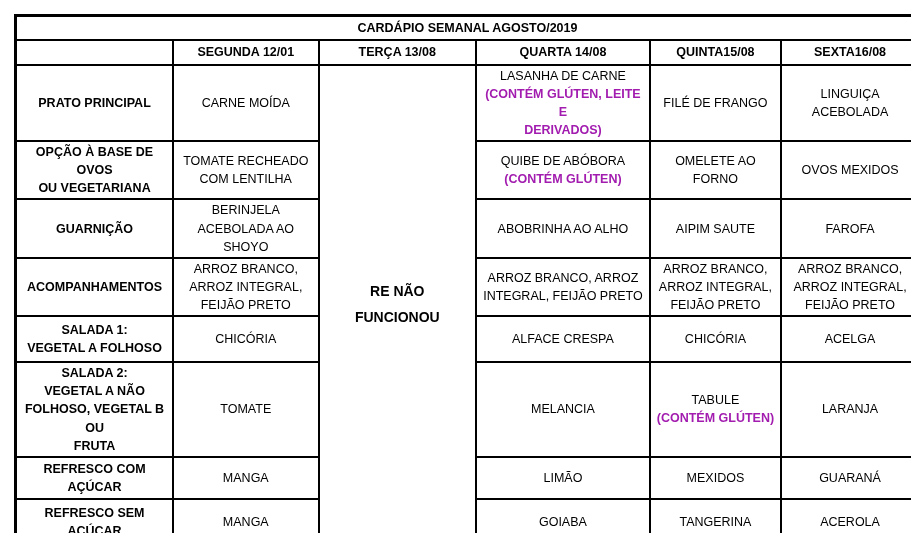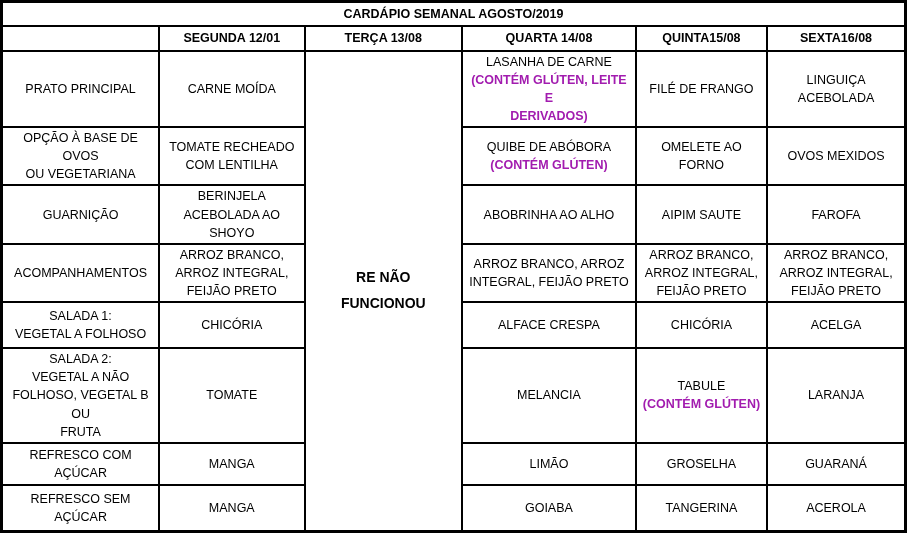--- a/index.html
+++ b/index.html
@@ -5,21 +5,21 @@
   html, body {
     margin: 0;
     padding: 0;
     background: #ffffff;
     font-family: "Liberation Sans", sans-serif;
   }
   .sheet {
     width: 911px;
     height: 533px;
     box-sizing: border-box;
-    padding: 0;
+    padding: 14px;
   }
   table.menu {
     border-collapse: collapse;
     table-layout: fixed;
     width: 907px;
     border: 3px solid #000;
   }
   table.menu td, table.menu th {
     border: 2px solid #000;
     text-align: center;
@@ -42,21 +42,21 @@
 
   .title-cell {
     font-weight: bold;
     font-size: 12.5px;
   }
   th.day, th.corner {
     font-weight: bold;
     font-size: 12.5px;
   }
   th.rowlabel {
-    font-weight: normal;
+    font-weight: bold;
     font-size: 12.5px;
     line-height: 1.45;
   }
   td.dish {
     font-size: 12.5px;
     line-height: 1.45;
   }
   .allergen {
     display: block;
     color: #a21caf;
@@ -162,21 +162,21 @@
       <td class="dish">TOMATE</td>
       <td class="dish">MELANCIA</td>
       <td class="dish"><span>TABULE</span><span class="allergen">(CONTÉM GLÚTEN)</span></td>
       <td class="dish">LARANJA</td>
     </tr>
 
     <tr class="r-refc">
       <th class="rowlabel">REFRESCO COM AÇÚCAR</th>
       <td class="dish">MANGA</td>
       <td class="dish">LIMÃO</td>
-      <td class="dish">GROSELHA</td>
+      <td class="dish">MEXIDOS</td>
       <td class="dish">GUARANÁ</td>
     </tr>
 
     <tr class="r-refs">
       <th class="rowlabel">REFRESCO SEM AÇÚCAR</th>
       <td class="dish">MANGA</td>
       <td class="dish">GOIABA</td>
       <td class="dish">TANGERINA</td>
       <td class="dish">ACEROLA</td>
     </tr>

